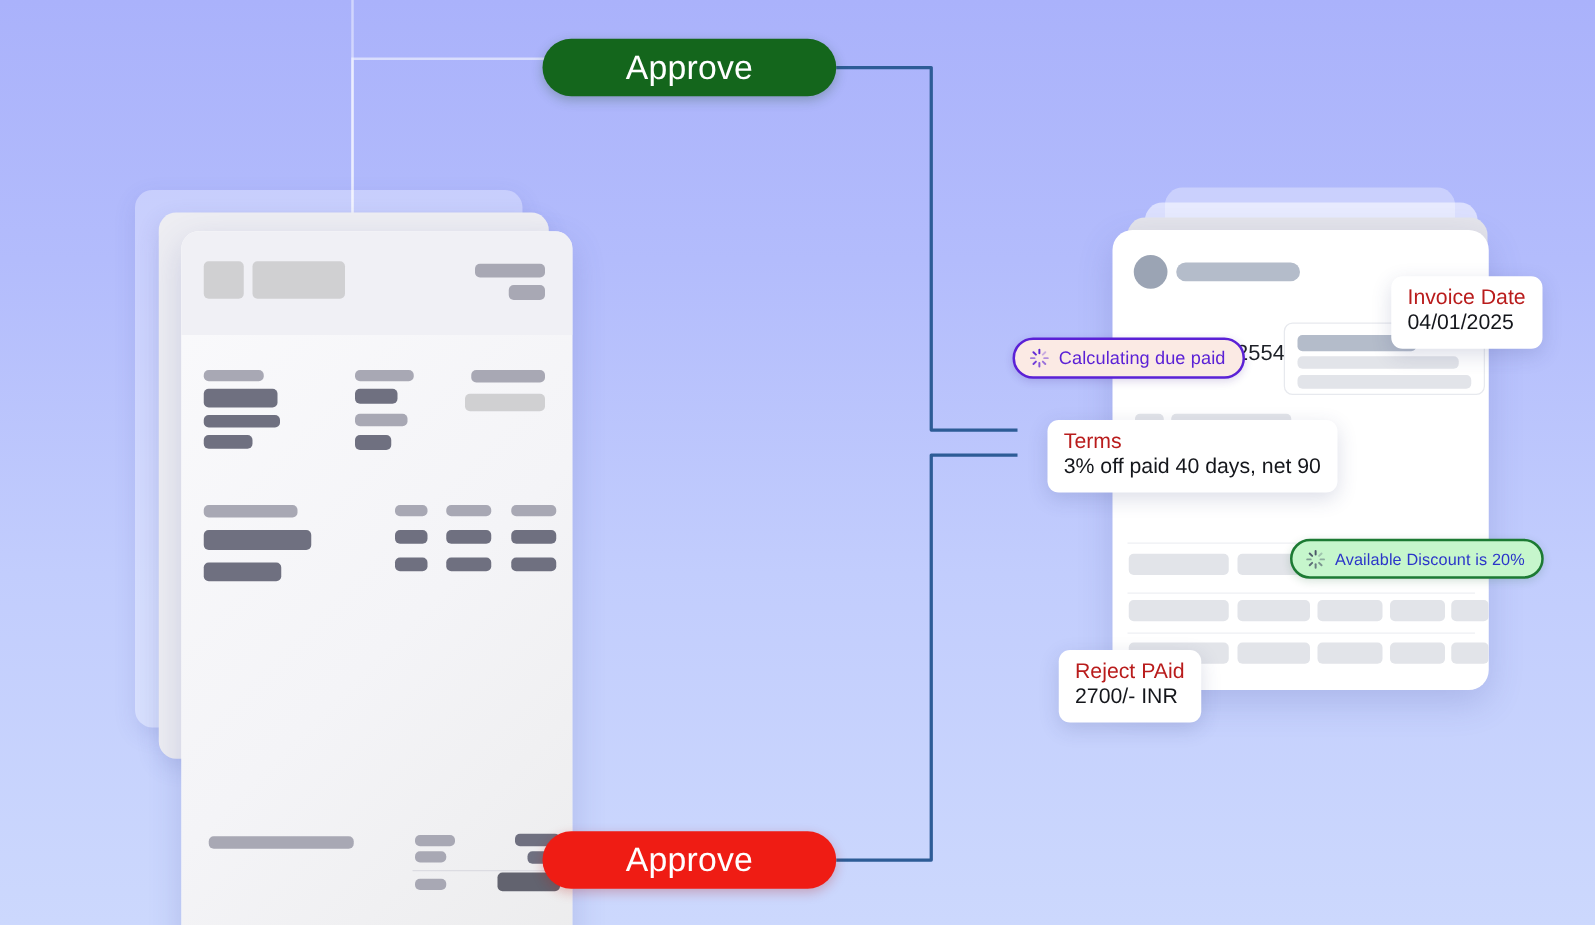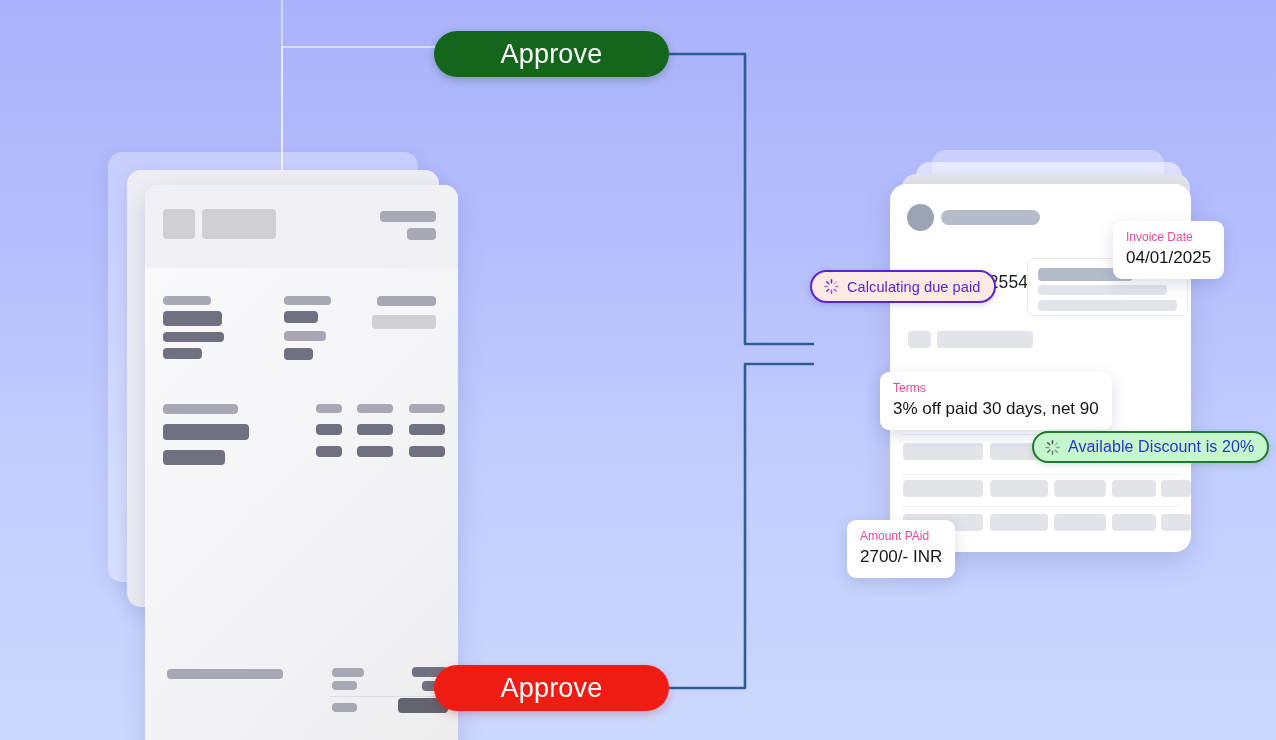--- a/index.html
+++ b/index.html
@@ -84,43 +84,43 @@
     border: 1px solid #e7e9ee; border-radius: 7px; background: #fff;
   }
 
   
   .info-card {
     position: absolute; z-index: 7;
     background: #fff; border-radius: 9px;
     box-shadow: 0 5px 16px rgba(50,60,120,0.17);
     padding: 8px 13px 10px 13px;
   }
-  .info-card .lbl { font-size: 12px; color: #ec4899; line-height: 17px; white-space: nowrap; }
+  .info-card .lbl { font-size: 17px; color: #b91c1c; line-height: 17px; white-space: nowrap; }
   .info-card .val { font-size: 17px; color: #14161b; line-height: 23px; white-space: nowrap; }
   #card-invoice-date { left: 1113px; top: 221px; }
-  #card-terms        { left: 880px;  top: 336px; margin-top: 36px; }
+  #card-terms        { left: 838px;  top: 336px; }
   #card-amount-paid  { left: 847px;  top: 520px; }
 
   
   .pill {
     position: absolute; z-index: 8; display: flex; align-items: center;
     border-radius: 999px; white-space: nowrap;
   }
   #pill-calc {
     left: 810px; top: 270px; height: 33px; padding: 0 14px 0 11px;
     background: #fbeae4; border: 2px solid #5b21d6;
     box-shadow: 0 2px 7px rgba(60,30,140,0.18);
   }
   #pill-calc .ptxt { font-size: 14.5px; color: #5b21d6; letter-spacing: .1px; }
   #pill-disc {
     left: 1032px; top: 431px; height: 32px; padding: 0 13px 0 10px;
     background: #c6f6cc; border: 2px solid #1c7a33;
     box-shadow: 0 2px 7px rgba(30,100,50,0.18);
   }
-  #pill-disc .ptxt { font-size: 16px; color: #2b35c9; letter-spacing: .1px; }
+  #pill-disc .ptxt { font-size: 13px; color: #2b35c9; letter-spacing: .1px; }
   .spinner { width: 17px; height: 17px; margin-right: 7px; flex: 0 0 auto; }
 
   
   .action-btn {
     position: absolute; z-index: 9;
     display: flex; align-items: center; justify-content: center;
     border-radius: 999px; border: none; cursor: pointer;
     color: #ffffff; font-size: 27px; letter-spacing: .2px;
     font-family: "Liberation Sans", sans-serif;
   }
@@ -238,25 +238,25 @@
     </div>
   </div>
 
   <div class="info-card" id="card-invoice-date">
     <div class="lbl">Invoice Date</div>
     <div class="val">04/01/2025</div>
   </div>
 
   <div class="info-card" id="card-terms">
     <div class="lbl">Terms</div>
-    <div class="val">3% off paid 30 days, net 90</div>
+    <div class="val">3% off paid 40 days, net 90</div>
   </div>
 
   <div class="info-card" id="card-amount-paid">
-    <div class="lbl">Amount PAid</div>
+    <div class="lbl">Reject PAid</div>
     <div class="val">2700/- INR</div>
   </div>
 
   <div class="pill" id="pill-calc">
     <svg class="spinner" viewBox="0 0 24 24">
       <g stroke="#5b21d6" stroke-width="2.2" stroke-linecap="round">
         <line x1="12" y1="2.5" x2="12" y2="6.5" opacity="1"></line>
         <line x1="18.7" y1="5.3" x2="15.9" y2="8.1" opacity=".3"></line>
         <line x1="21.5" y1="12" x2="17.5" y2="12" opacity=".45"></line>
         <line x1="18.7" y1="18.7" x2="15.9" y2="15.9" opacity=".6"></line>

